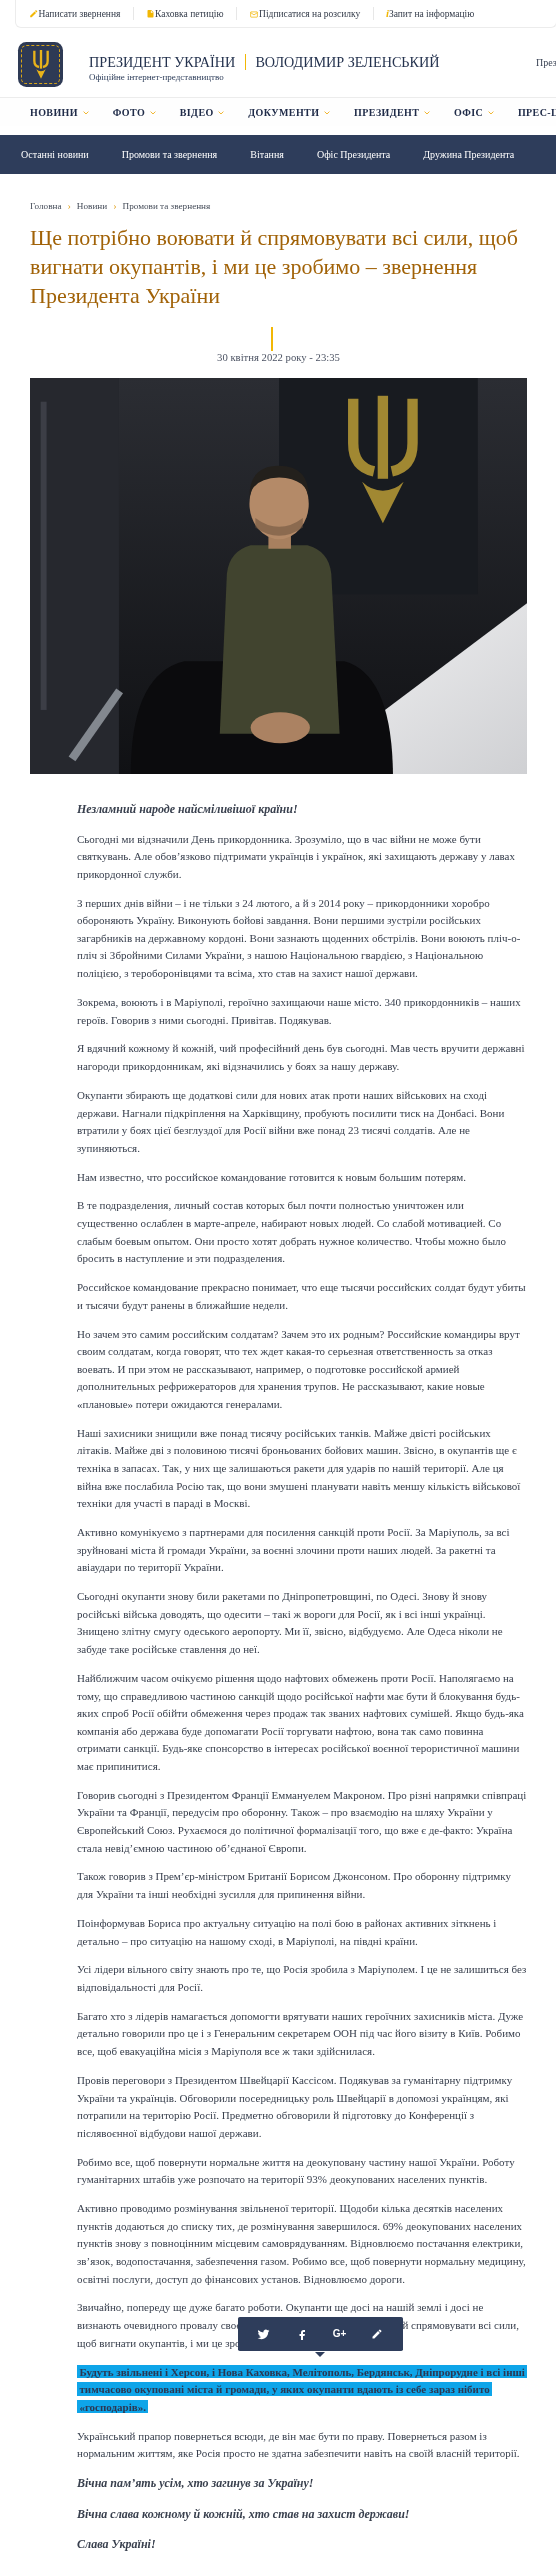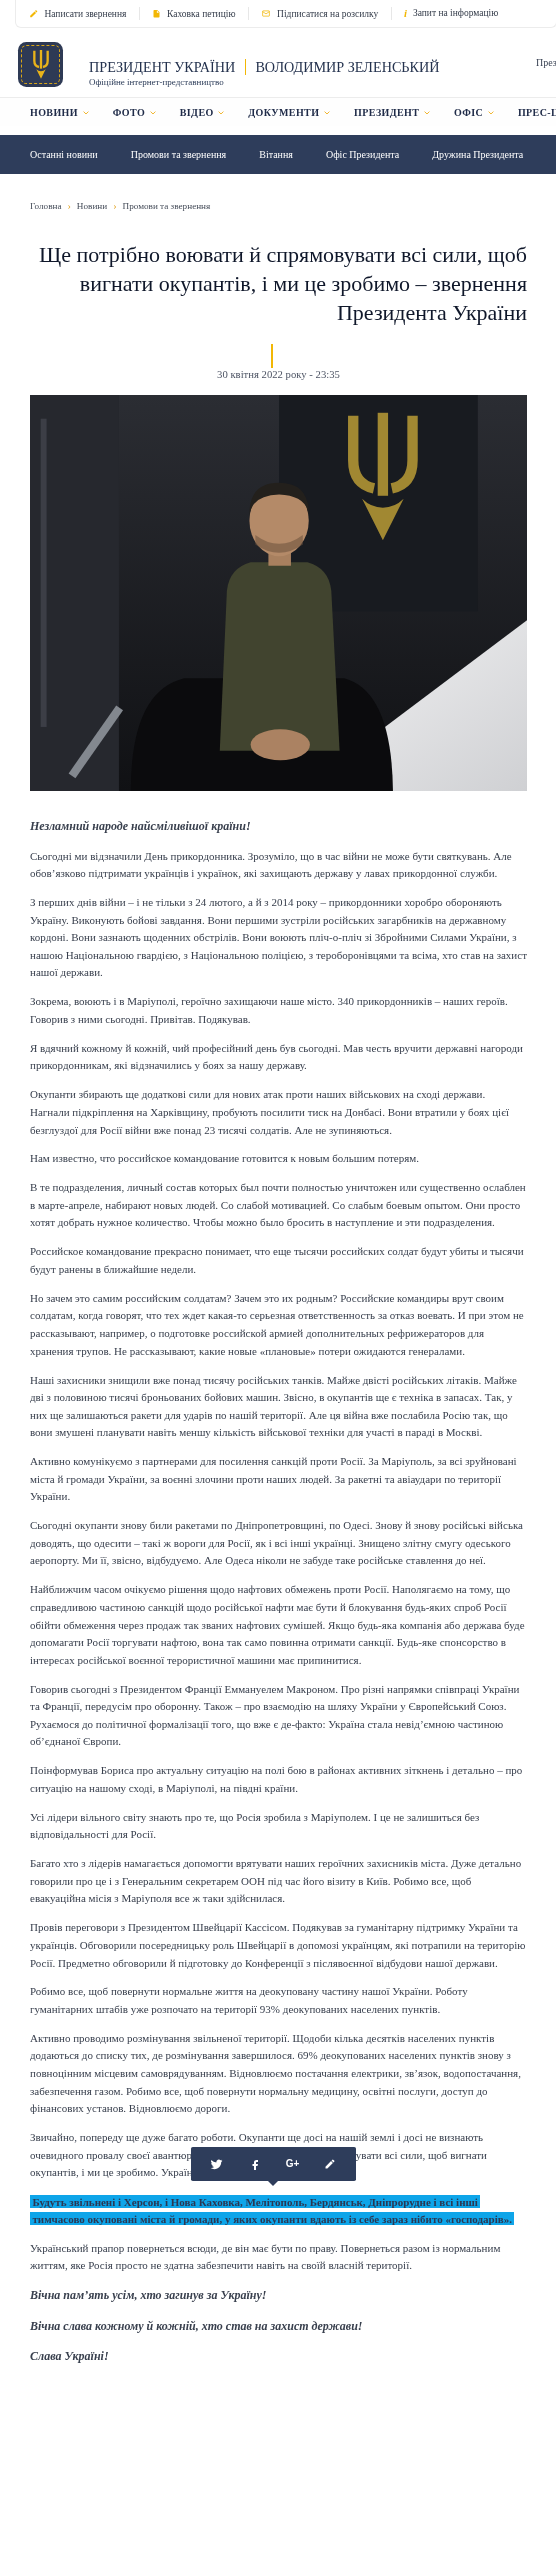--- a/index.html
+++ b/index.html
@@ -1,56 +1,56 @@
 <!DOCTYPE html>
 <html lang="uk" style="font-size:9.5px"><head>
 <meta charset="utf-8">
 <style>
   html,body{margin:0;padding:0;}
   body{width:557px;background:#fff;font-family:"Liberation Serif",serif;color:#333;overflow-x:hidden;}
   svg{display:block;}
 
   
   .topbar{margin-left:15.4px;height:27px;border:0.6px solid #ececec;border-top:none;border-radius:0 0 6px 6px;display:flex;align-items:center;background:#fff;}
-  .topbar-item{display:flex;align-items:flex-start;gap:6px;padding:0 12.5px;font-size:9.5px;color:#333b49;cursor:pointer;white-space:nowrap;}
+  .topbar-item{display:flex;align-items:flex-end;gap:0;padding:0 12.5px;font-size:9.5px;color:#333b49;cursor:pointer;white-space:nowrap;}
   .topbar-sep{width:0.6px;height:13px;background:#e7e7e7;}
   .gold-i{font-weight:bold;font-style:italic;color:#f2b705;font-size:10.7px;line-height:1;}
 
   
-  .header{position:relative;padding:13.6px 0 10.7px 18px;display:flex;align-items:flex-end;}
+  .header{position:relative;padding:13.6px 0 10.7px 18px;display:flex;align-items:center;}
   .logo{width:45px;height:45px;background:#2e3a55;border-radius:8.3px;display:flex;align-items:center;justify-content:center;position:relative;flex:0 0 auto;}
   .logo::before{content:"";position:absolute;inset:3px;border:1.2px dashed #d9a516;border-radius:5.3px;}
   .header-text{margin-left:26px;padding-top:7.1px;}
   .site-title-row{display:flex;align-items:center;gap:9.5px;font-size:14.2px;color:#24324e;white-space:nowrap;}
   .title-divider{width:1.2px;height:15.4px;background:#f2b705;}
   .header-subtitle{font-size:9px;color:#2c3c59;margin-top:1px;}
   .header-right{position:absolute;left:536px;top:28.5px;font-size:10px;color:#3a4354;white-space:nowrap;}
 
   
   .nav{border-top:0.6px solid #ececec;padding:9px 0 7.7px 30px;display:flex;gap:24px;white-space:nowrap;overflow:hidden;background:#fefefe;}
   .nav-item{display:flex;align-items:center;gap:4.7px;font-size:10px;letter-spacing:0.4px;color:#202c49;font-weight:bold;cursor:pointer;}
 
   
-  .subnav{margin-top:9px;background:#2e3d5b;height:39px;display:flex;align-items:center;gap:33px;padding-left:30px;white-space:nowrap;overflow:hidden;}
+  .subnav{margin-top:9px;background:#2e3d5b;height:39px;display:flex;align-items:center;gap:33px;padding-left:21px;white-space:nowrap;overflow:hidden;}
   .subnav-item{color:#ffffff;font-size:10px;cursor:pointer;}
 
   
   .breadcrumb{margin:27px 9px 0 30px;font-size:9.2px;color:#454c59;display:flex;gap:6px;align-items:center;}
   .crumb-sep{color:#e3a82f;font-size:10px;line-height:1;}
   .crumb-link{cursor:pointer;}
 
   .content{width:497px;margin:0 auto;}
-  .article-title{font-size:22px;line-height:1.33;color:#0f172a;margin:29px 0 0;font-weight:500;text-align:right;}
+  .article-title{font-size:22px;line-height:1.33;color:#a16207;margin:12px 0 0;font-weight:500;}
   .date-row{display:flex;align-items:center;margin-top:16px;flex-direction:column;}
   .date-bar{width:2.4px;height:24px;background:#f2b705;margin-right:13px;flex:0 0 auto;}
   .date-text{font-size:10.7px;color:#4d5464;}
 
   .photo{margin-top:15.4px;width:497px;height:396px;background:#17181c;}
 
-  .body-text{margin-top:26px;font-size:11px;line-height:1.6;color:#39404e;}
+  .body-text{margin-top:26px;font-size:11px;line-height:1.6;color:#39404e;margin-left:47px;}
   .body-text p{margin:0 0 11.3px;}
   .greeting,.closer{font-weight:bold;font-style:italic;font-size:12px;}
   .popup-wrap{position:relative;}
   .share-popup{position:absolute;left:161px;top:18px;width:151px;height:34px;background:#2e3d5b;border-radius:1.8px;display:flex;align-items:center;justify-content:space-around;padding:0 7.1px;z-index:5;}
   .share-popup::after{content:"";position:absolute;left:50%;bottom:-5.3px;margin-left:-5.3px;border:5.3px solid transparent;border-top-color:#2e3d5b;border-bottom:none;width:0;height:0;}
   .share-btn{width:15.4px;height:15.4px;display:flex;align-items:center;justify-content:center;cursor:pointer;}
   .gplus{color:#fff;font-family:"Liberation Sans",sans-serif;font-weight:bold;font-size:10px;}
   .hl{background:#0ea5e9;color:#2b3752;font-weight:bold;padding:0.6px 2.4px;box-decoration-break:clone;-webkit-box-decoration-break:clone;}
   .bottom-pad{height:24px;}
 </style>
@@ -243,20 +243,21 @@
         <p>Окупанти збирають ще додаткові сили для нових атак проти наших військових на сході держави. Нагнали підкріплення на Харківщину, пробують посилити тиск на Донбасі. Вони втратили у боях цієї безглуздої для Росії війни вже понад 23 тисячі солдатів. Але не зупиняються.</p>
         <p>Нам известно, что российское командование готовится к новым большим потерям.</p>
         <p>В те подразделения, личный состав которых был почти полностью уничтожен или существенно ослаблен в марте-апреле, набирают новых людей. Со слабой мотивацией. Со слабым боевым опытом. Они просто хотят добрать нужное количество. Чтобы можно было бросить в наступление и эти подразделения.</p>
         <p>Российское командование прекрасно понимает, что еще тысячи российских солдат будут убиты и тысячи будут ранены в ближайшие недели.</p>
         <p>Но зачем это самим российским солдатам? Зачем это их родным? Российские командиры врут своим солдатам, когда говорят, что тех ждет какая-то серьезная ответственность за отказ воевать. И при этом не рассказывают, например, о подготовке российской армией дополнительных рефрижераторов для хранения трупов. Не рассказывают, какие новые «плановые» потери ожидаются генералами.</p>
         <p>Наші захисники знищили вже понад тисячу російських танків. Майже двісті російських літаків. Майже дві з половиною тисячі броньованих бойових машин. Звісно, в окупантів ще є техніка в запасах. Так, у них ще залишаються ракети для ударів по нашій території. Але ця війна вже послабила Росію так, що вони змушені планувати навіть меншу кількість військової техніки для участі в параді в Москві.</p>
         <p>Активно комунікуємо з партнерами для посилення санкцій проти Росії. За Маріуполь, за всі зруйновані міста й громади України, за воєнні злочини проти наших людей. За ракетні та авіаудари по території України.</p>
         <p>Сьогодні окупанти знову били ракетами по Дніпропетровщині, по Одесі. Знову й знову російські війська доводять, що одесити – такі ж вороги для Росії, як і всі інші українці. Знищено злітну смугу одеського аеропорту. Ми її, звісно, відбудуємо. Але Одеса ніколи не забуде таке російське ставлення до неї.</p>
         <p>Найближчим часом очікуємо рішення щодо нафтових обмежень проти Росії. Наполягаємо на тому, що справедливою частиною санкцій щодо російської нафти має бути й блокування будь-яких спроб Росії обійти обмеження через продаж так званих нафтових сумішей. Якщо будь-яка компанія або держава буде допомагати Росії торгувати нафтою, вона так само повинна отримати санкції. Будь-яке спонсорство в інтересах російської воєнної терористичної машини має припинитися.</p>
         <p>Говорив сьогодні з Президентом Франції Еммануелем Макроном. Про різні напрямки співпраці України та Франції, передусім про оборонну. Також – про взаємодію на шляху України у Європейський Союз. Рухаємося до політичної формалізації того, що вже є де-факто: Україна стала невід’ємною частиною об’єднаної Європи.</p>
+        <p>Також говорив з Прем’єр-міністром Британії Борисом Джонсоном. Про оборонну підтримку для України та інші необхідні зусилля для припинення війни.</p>
         <p>Поінформував Бориса про актуальну ситуацію на полі бою в районах активних зіткнень і детально – про ситуацію на нашому сході, в Маріуполі, на півдні країни.</p>
         <p>Усі лідери вільного світу знають про те, що Росія зробила з Маріуполем. І це не залишиться без відповідальності для Росії.</p>
         <p>Багато хто з лідерів намагається допомогти врятувати наших героїчних захисників міста. Дуже детально говорили про це і з Генеральним секретарем ООН під час його візиту в Київ. Робимо все, щоб евакуаційна місія з Маріуполя все ж таки здійснилася.</p>
         <p>Провів переговори з Президентом Швейцарії Кассісом. Подякував за гуманітарну підтримку України та українців. Обговорили посередницьку роль Швейцарії в допомозі українцям, які потрапили на територію Росії. Предметно обговорили й підготовку до Конференції з післявоєнної відбудови нашої держави.</p>
         <p>Робимо все, щоб повернути нормальне життя на деокуповану частину нашої України. Роботу гуманітарних штабів уже розпочато на території 93% деокупованих населених пунктів.</p>
         <p>Активно проводимо розмінування звільненої території. Щодоби кілька десятків населених пунктів додаються до списку тих, де розмінування завершилося. 69% деокупованих населених пунктів знову з повноцінним місцевим самоврядуванням. Відновлюємо постачання електрики, зв’язок, водопостачання, забезпечення газом. Робимо все, щоб повернути нормальну медицину, освітні послуги, доступ до фінансових установ. Відновлюємо дороги.</p>
       </div>
 
     <div class="popup-wrap">
       <p>Звичайно, попереду ще дуже багато роботи. Окупанти ще досі на нашій землі і досі не визнають очевидного провалу своєї авантюри. Ще потрібно воювати й спрямовувати всі сили, щоб вигнати окупантів, і ми це зробимо. Україна буде вільною.</p>

